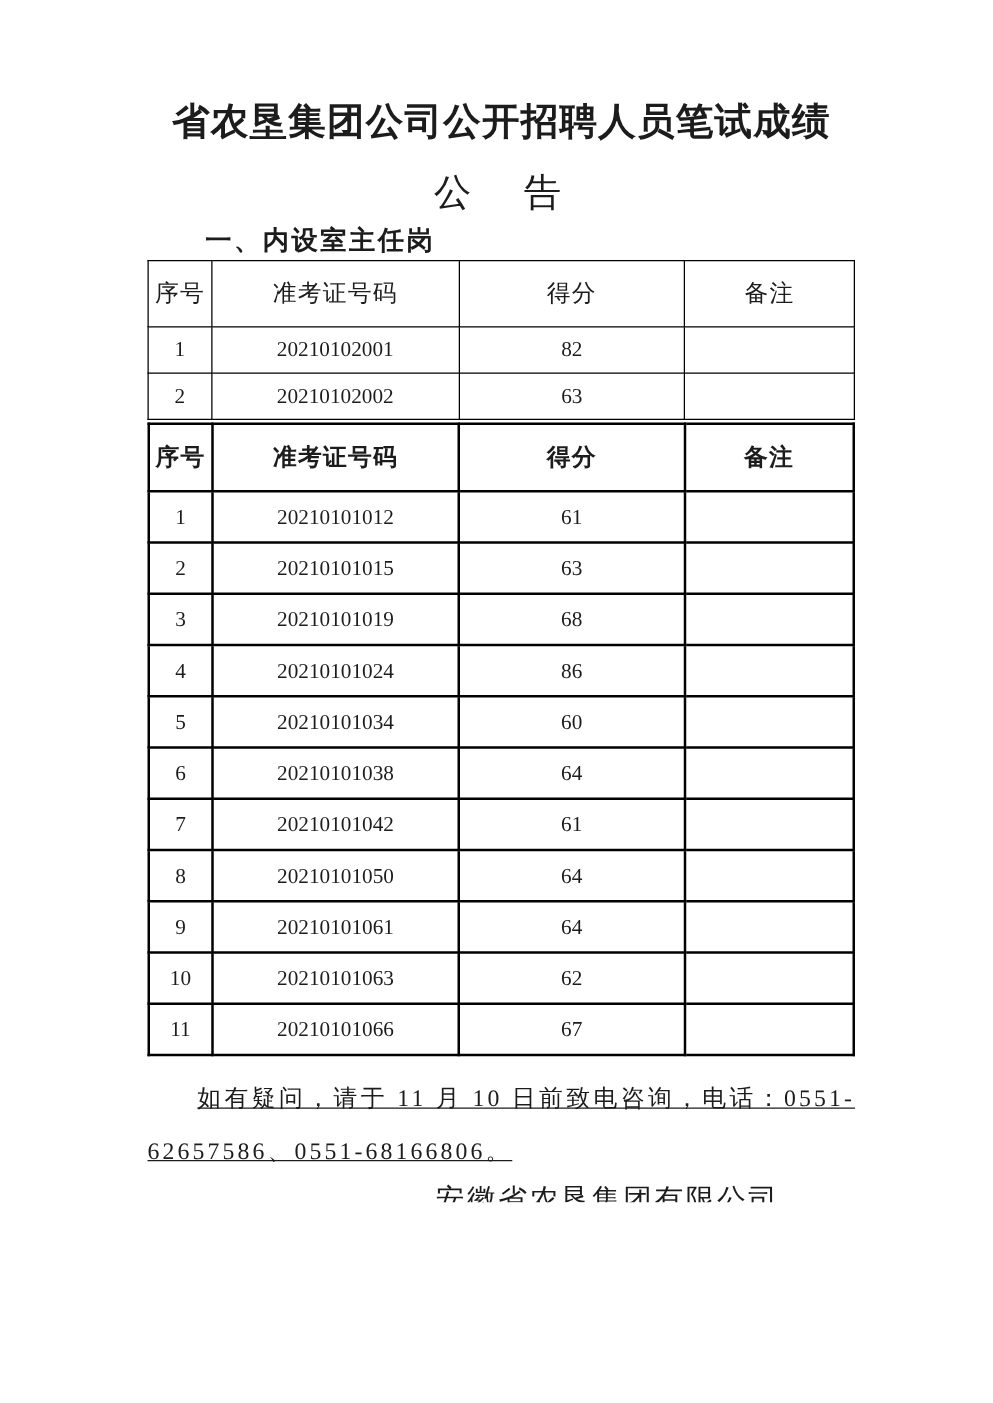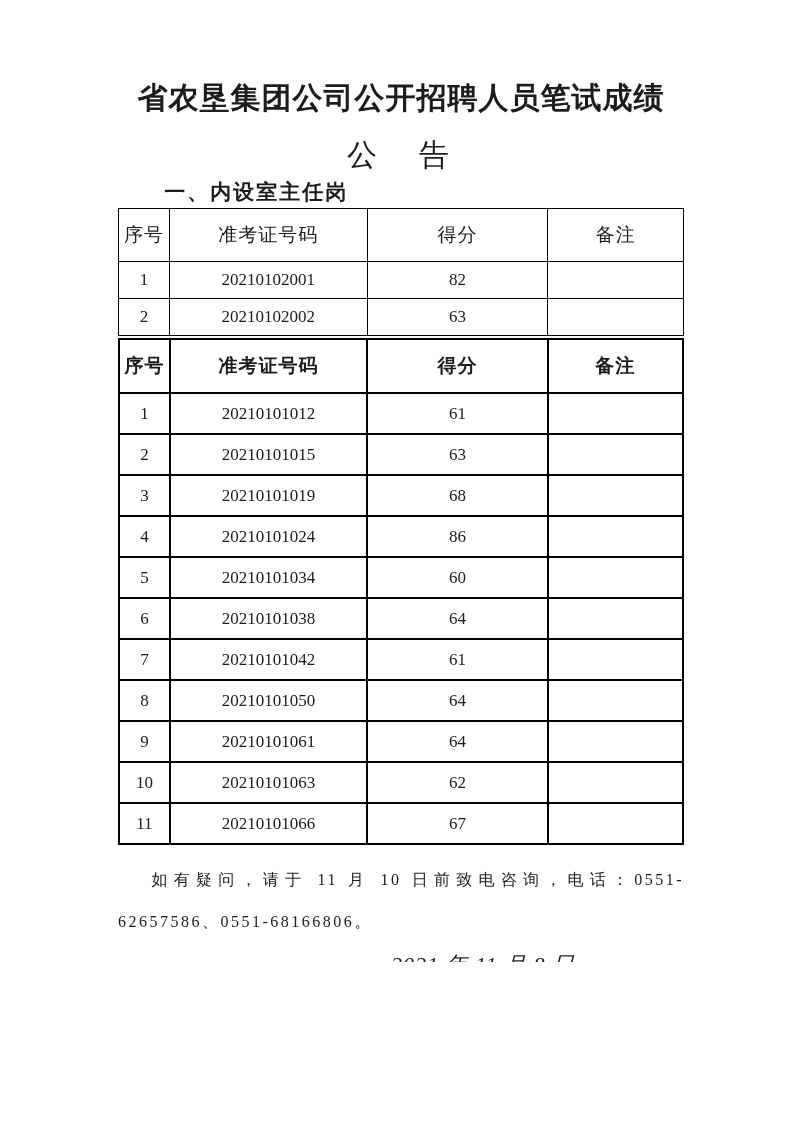--- a/index.html
+++ b/index.html
@@ -70,25 +70,26 @@
   }
   table.score col.c-no     { width:9%; }
   table.score col.c-ticket { width:35%; }
   table.score col.c-score  { width:32%; }
   table.score col.c-remark { width:24%; }
   table.score.thick th, table.score.thick td { border-width:2px; }
   table.score.thick th { font-weight:700; }
   table.score.thick td { height:31px; }
   .note {
     margin:14px 0 0 0;
-    font-size:16px;
+    font-size:19px;
     line-height:42px;
     letter-spacing:2.5px;
     text-align:justify;
     text-indent:2.1em;
+    text-decoration:underline;
   }
   .signature {
     margin-top:0;
     font-size:23px;
     line-height:34px;
     letter-spacing:2px;
     text-align:center;
     transform:translateX(85px);
   }
   .doc-date {
@@ -225,16 +226,17 @@
           <td>11</td>
           <td>20210101066</td>
           <td>67</td>
           <td></td>
         </tr>
       </tbody>
   </table>
 
   <p class="note">如有疑问，请于 11 月 10 日前致电咨询，电话：0551-62657586、0551-68166806。</p>
 
+  <div class="signature">安徽省农垦集团有限公司</div>
 
   <div class="doc-date">2021 年 11 月 8 日</div>
 
 </div>
 
 </body></html>

